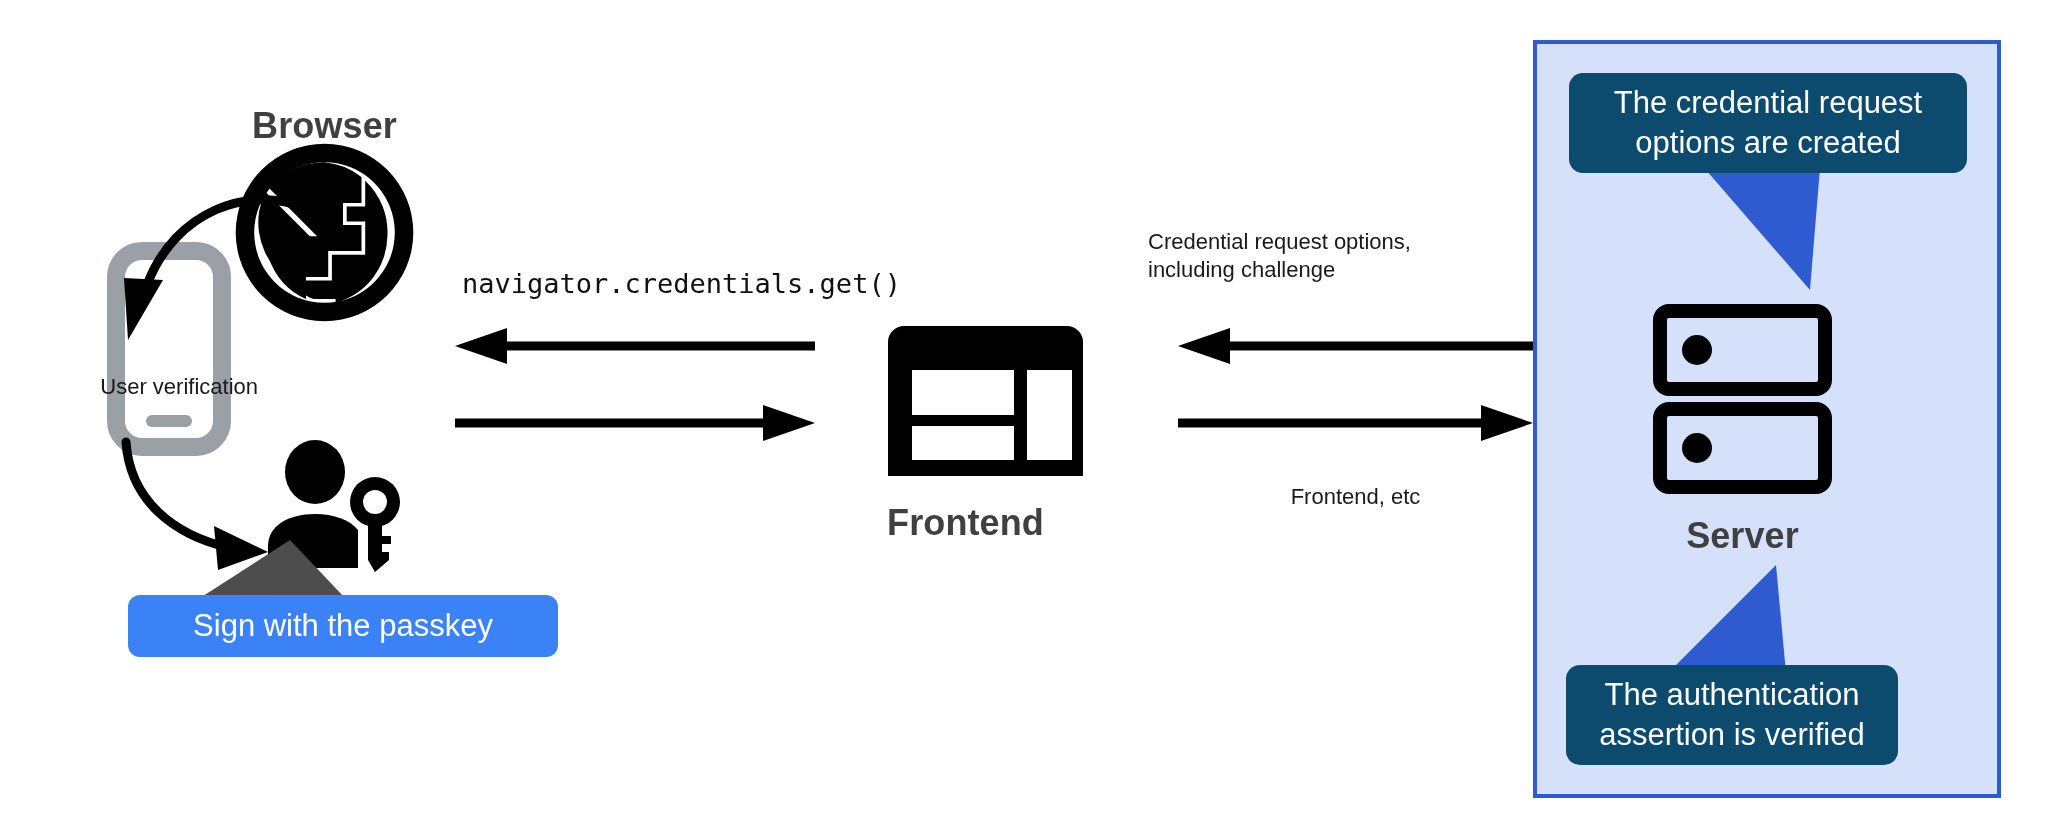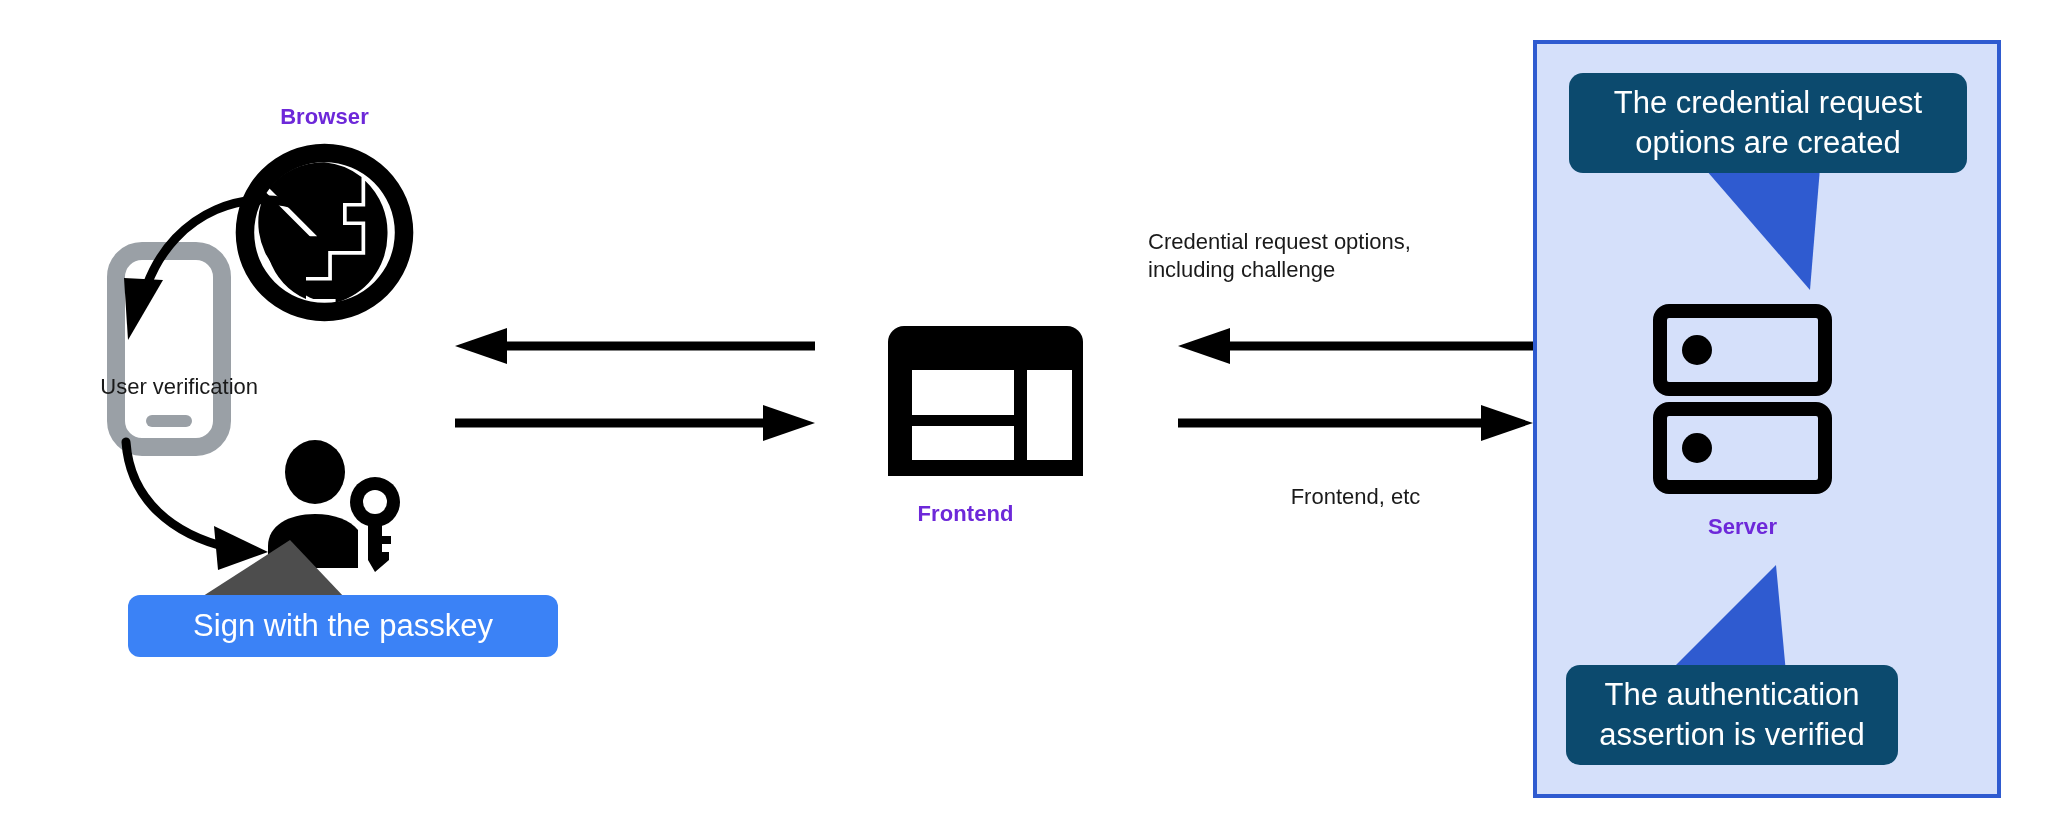--- a/index.html
+++ b/index.html
@@ -24,22 +24,22 @@
   
   .label {
     font-family: "Liberation Sans", sans-serif;
     color: #1a1a1a;
     font-size: 22px;
     line-height: 1.28;
     white-space: pre-line;
   }
   .label-bold {
     font-weight: 700;
-    font-size: 22px;
-    color: #6d28d9;
+    font-size: 36px;
+    color: #404040;
     letter-spacing: .1px;
   }
   .label-mono {
     font-family: "DejaVu Sans Mono", "Liberation Mono", monospace;
     font-size: 27px;
     color: #111111;
     white-space: nowrap;
   }
 
   
@@ -150,20 +150,21 @@
     </svg>
   </div>
 
   <div class="abs tail" style="left:190px; top:540px; width:160px; height:60px; z-index:2;">
     <svg width="160" height="60" class="arrow-svg">
       <polygon points="100,0 155,58 10,58" fill="#4d4d4d"></polygon>
     </svg>
   </div>
   <div class="abs bubble-dark" style="left:128px; top:595px; width:430px; height:62px; z-index:3;">Sign with the passkey</div>
 
+  <div class="abs label-mono" style="left:462px; top:268px;">navigator.credentials.get()</div>
 
   <div class="abs" style="left:455px; top:328px; width:360px; height:36px;">
     <svg width="360" height="36" class="arrow-svg">
       <line x1="45" y1="18" x2="360" y2="18" stroke="#000000" stroke-width="9"></line>
       <polygon points="0,18 52,0 52,36" fill="#000000"></polygon>
     </svg>
   </div>
 
   <div class="abs" style="left:455px; top:405px; width:360px; height:36px;">
     <svg width="360" height="36" class="arrow-svg">

